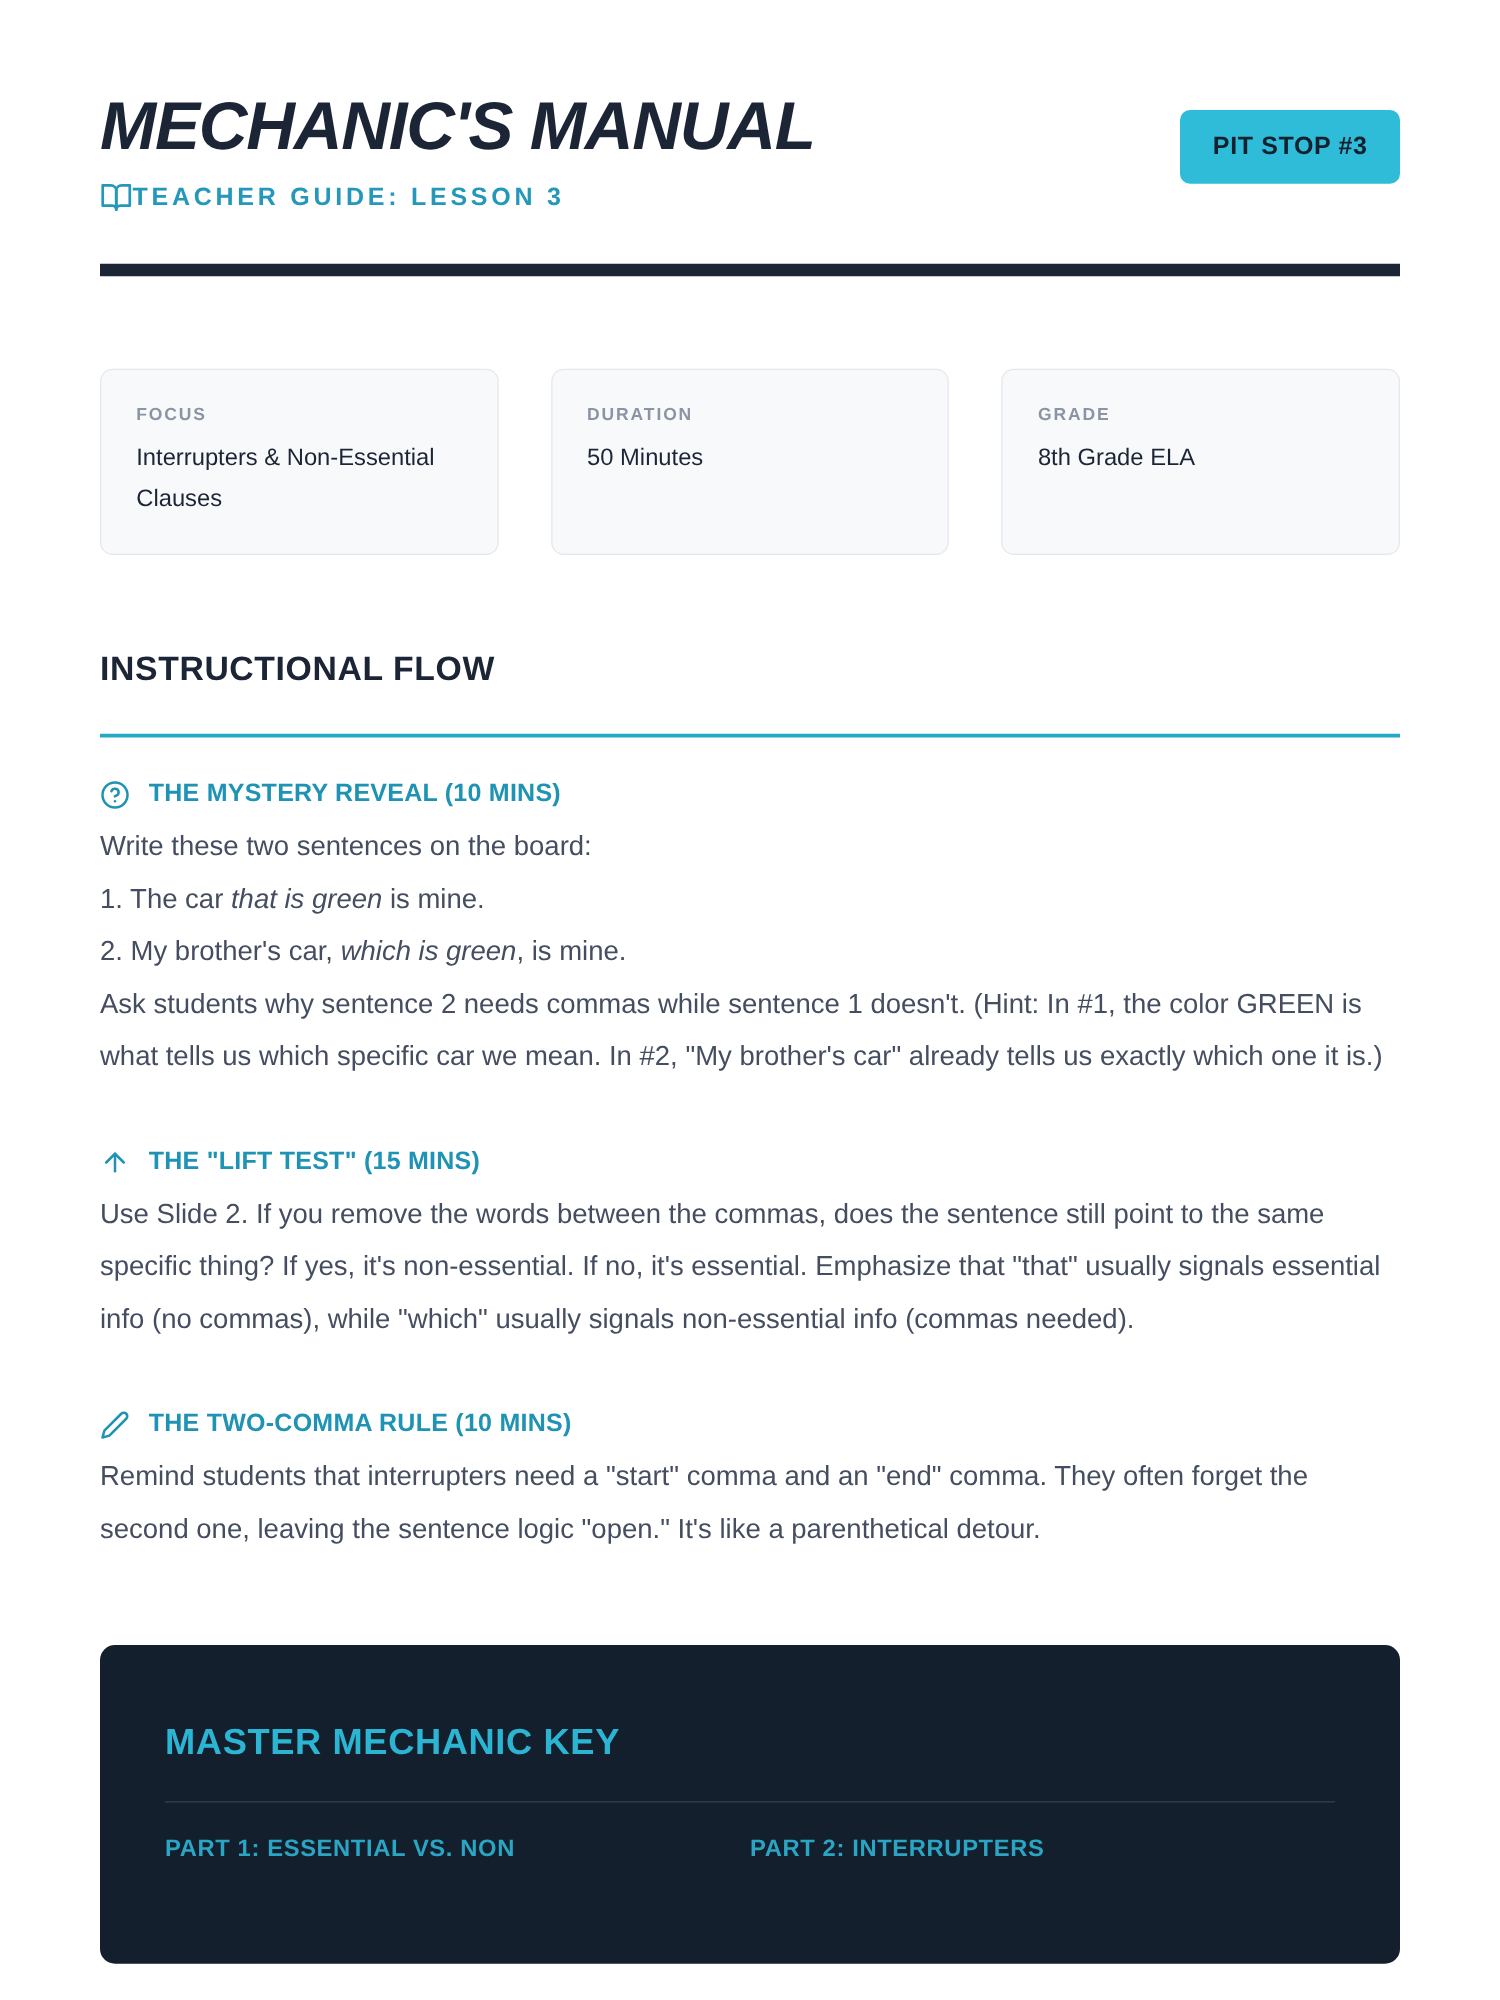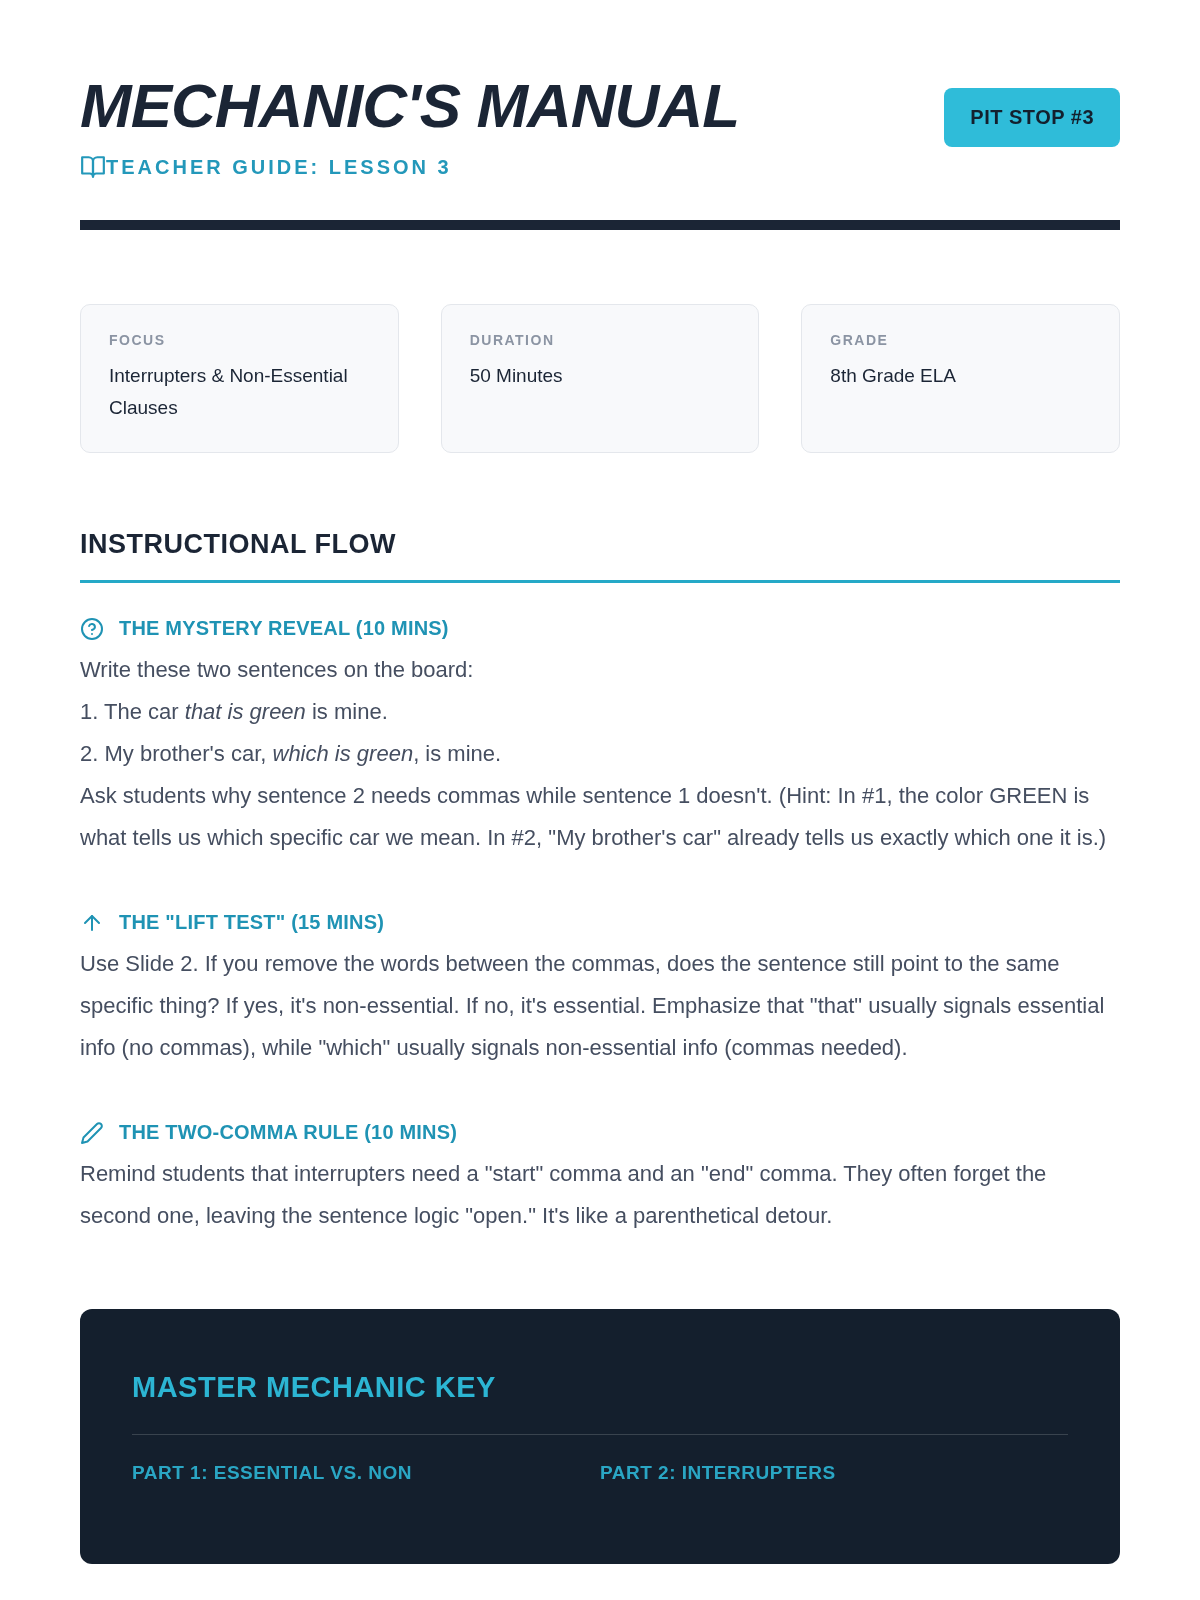--- a/index.html
+++ b/index.html
@@ -2,35 +2,35 @@
 <html><head>
 <meta charset="utf-8">
 <style>
   * { margin:0; padding:0; box-sizing:border-box; }
   html, body { width:1200px; height:1600px; background:#ffffff; overflow:hidden; }
   body { font-family:"Liberation Sans","DejaVu Sans",sans-serif; color:#454e60; }
   .page { width:1200px; height:1600px; padding:72px 80px 0 80px; overflow:hidden; }
 
   
   .header { display:flex; justify-content:space-between; align-items:flex-start; }
-  .title { font-size:62px; font-weight:bold; font-style:italic; color:#1b2535; letter-spacing:-1px; line-height:1.1; }
+  .title { font-size:54px; font-weight:bold; font-style:italic; color:#1b2535; letter-spacing:-1px; line-height:1.1; }
   .subtitle { display:flex; align-items:center; margin-top:14px; color:#2398ba; font-weight:bold; font-size:20px; letter-spacing:3px; }
   .subtitle .icon { display:inline-flex; color:#2398ba; }
   .badge { background:#2fbcd9; color:#13202e; font-weight:bold; font-size:20px; padding:18px 26px; border-radius:8px; letter-spacing:0.5px; margin-top:16px; white-space:nowrap; }
 
   .rule { height:10px; background:#1b2535; margin-top:40px; }
 
   
   .cards { display:grid; grid-template-columns:repeat(3,1fr); gap:42px; margin-top:74px; }
   .card { background:#f8f9fb; border:1px solid #e4e7ec; border-radius:10px; padding:27px 28px; min-height:148px; }
   .card-label { font-size:14px; font-weight:bold; color:#8b94a3; letter-spacing:1.5px; margin-bottom:12px; }
   .card-value { font-size:19px; font-weight:normal; color:#1b2535; line-height:1.7; }
 
   
-  .flow-title { margin-top:76px; font-size:27px; font-weight:bold; color:#1b2535; letter-spacing:0.5px; padding-bottom:20px; border-bottom:3px solid #25a9c7; }
+  .flow-title { margin-top:76px; font-size:27px; font-weight:bold; color:#1b2535; letter-spacing:0.5px; padding-bottom:36px; border-bottom:3px solid #25a9c7; }
   .section { margin-top:34px; }
   .section + .section { margin-top:52px; }
   .section-head { display:flex; align-items:center; gap:15px; color:#1f93b4; font-size:20px; font-weight:bold; letter-spacing:0.2px; margin-bottom:8px; }
   .section-head .icon { display:inline-flex; color:#1f93b4; }
   .section p { font-size:22px; line-height:42px; color:#454e60; }
   .em { font-style:italic; }
 
   
   .key-panel { margin-top:72px; background:#141f2d; border-radius:12px; padding:62px 52px 80px 52px; }
   .key-title { color:#2cb5d3; font-size:29px; font-weight:bold; letter-spacing:0.5px; }

